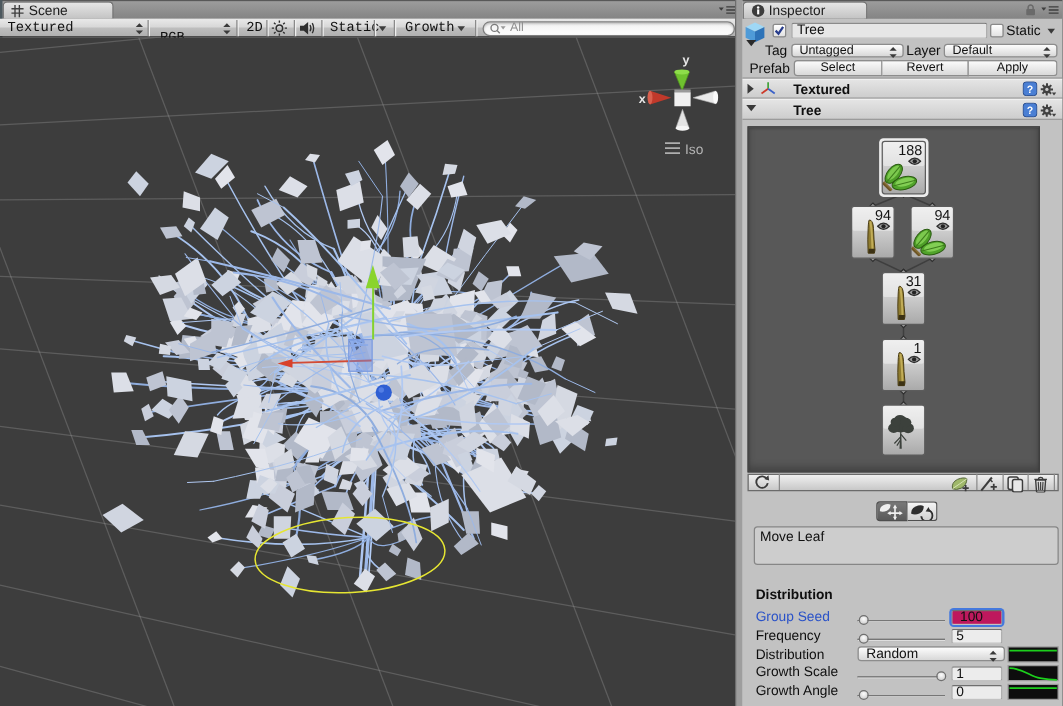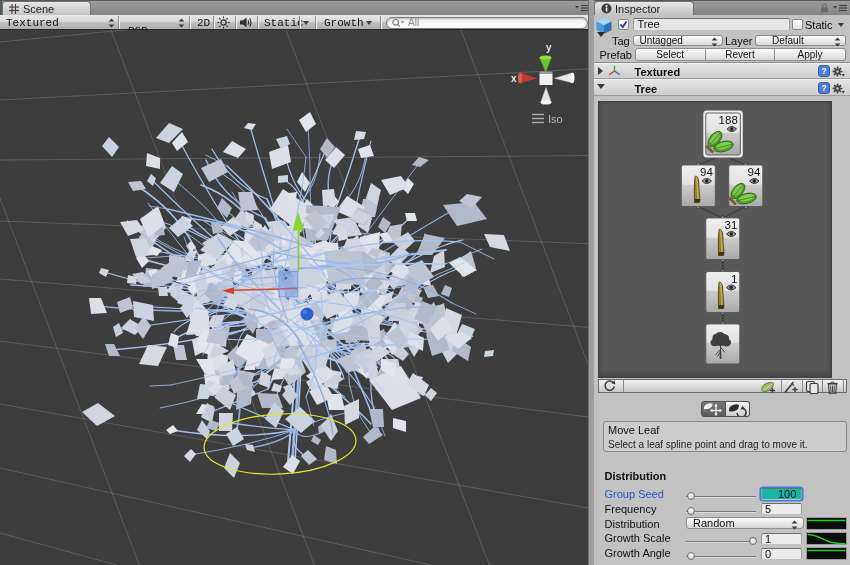--- a/index.html
+++ b/index.html
@@ -977,21 +977,21 @@
     <div class="lbl" style="left:211px;top:19px">Static</div>
     <div class="abs" style="left:244px;top:22.5px;width:0;height:0;border:3.5px solid transparent;border-top:4.5px solid #3a3a3a"></div>
     <div class="lbl" style="left:18px;top:35px">Tag</div>
     <div class="popup" style="left:38.5px;top:34.5px;width:90px;height:11px;padding-left:6px">Untagged<span style="position:absolute;right:4px;top:1px">
         <svg width="7" height="10" viewBox="0 0 7 10" style="">
           <polygon points="3.5,0.6 6.4,3.6 0.6,3.6" fill="#3a3a3a"></polygon>
           <polygon points="3.5,9.4 6.4,6.4 0.6,6.4" fill="#3a3a3a"></polygon>
         </svg>
       </span></div>
     <div class="lbl" style="left:131px;top:35px">Layer</div>
-    <div class="popup" style="left:161px;top:34.5px;width:91px;height:11px;padding-left:16px">Default<span style="position:absolute;right:4px;top:1px">
+    <div class="popup" style="left:161px;top:34.5px;width:91px;height:11px;padding-left:6px">Default<span style="position:absolute;right:4px;top:1px">
         <svg width="7" height="10" viewBox="0 0 7 10" style="">
           <polygon points="3.5,0.6 6.4,3.6 0.6,3.6" fill="#3a3a3a"></polygon>
           <polygon points="3.5,9.4 6.4,6.4 0.6,6.4" fill="#3a3a3a"></polygon>
         </svg>
       </span></div>
     <div class="lbl" style="left:5.5px;top:48.5px">Prefab</div>
     <div class="macbtn" style="left:40.5px;top:47.5px;width:71.5px;height:13px;border-radius:3px 0 0 3px;line-height:12px">Select</div>
     <div class="macbtn" style="left:112px;top:47.5px;width:69px;height:13px;border-left:none;line-height:12px">Revert</div>
     <div class="macbtn" style="left:181px;top:47.5px;width:71px;height:13px;border-left:none;border-radius:0 3px 3px 0;line-height:12px">Apply</div>
     <div class="abs" style="left:0;top:61.5px;width:256px;height:1px;background:#8f8f8f"></div>
@@ -1270,28 +1270,27 @@
     </div>
     <div class="abs" style="left:131.5px;top:400.5px;width:24.5px;height:16.5px;background:linear-gradient(#f6f6f6,#cfcfcf);border:1px solid #4f4f4f;border-left:none;border-radius:0 3px 3px 0;display:flex;align-items:center;justify-content:center">
       <svg width="20" height="14" viewBox="0 0 20 14" style="">
         <path d="M2 9 Q1.5 5 5.5 3.2 Q9.5 1.5 12 3 Q12 7 8.5 8.8 Q5 10.3 2 9 Z" fill="#2e2e2e"></path>
         <path d="M10 11 A4.5 4.5 0 1 0 15 6" fill="none" stroke="#2e2e2e" stroke-width="1.5"></path>
         <polygon points="15.8,3.6 17.5,7.4 13.5,7.2" fill="#2e2e2e"></polygon>
       </svg>
     </div>
     <div class="abs" style="left:8.5px;top:420.5px;width:244px;height:31.5px;background:#cdcdcd;border:1px solid #868686;border-radius:3px"></div>
     <div class="lbl" style="left:14px;top:424px;font-size:11px">Move Leaf</div>
-    <div class="lbl" style="left:14px;top:438.5px;font-size:10px;color:#1e1e1e">Select a leaf spline point and drag to move it.</div>
     <div class="lbl" style="left:10.5px;top:470px;font-weight:bold">Distribution</div>
   </div>
 <div class="abs" style="left:0;top:0;width:850px;height:565px;pointer-events:none">
     <div class="lbl" style="left:604.5px;top:488px;color:#2a52c8">Group Seed</div>
     <div style="position:absolute;left:686px;top:495.5px;width:70px;height:2px;background:#8c8c8c;border-bottom:1px solid #dedede;border-top:1px solid #767676"></div>
     <div style="position:absolute;left:686.5px;top:492.0px;width:8px;height:8px;border-radius:50%;background:radial-gradient(circle at 50% 35%, #fdfdfd, #c6c6c6);border:1px solid #6f6f6f;box-sizing:border-box"></div>
-    <div style="position:absolute;left:761px;top:487.5px;width:41px;height:12.5px;background:#14b8a6;border:1px solid;border-color:#6f6f6f #9d9d9d #c2c2c2 #9d9d9d;border-radius:2px;box-sizing:border-box;box-shadow:0 0 0 1.6px #4579dd;font-size:11px;color:#101010;line-height:10.5px;padding-left:16px">100</div>
+    <div style="position:absolute;left:761px;top:487.5px;width:41px;height:12.5px;background:#be185d;border:1px solid;border-color:#6f6f6f #9d9d9d #c2c2c2 #9d9d9d;border-radius:2px;box-sizing:border-box;box-shadow:0 0 0 1.6px #4579dd;font-size:11px;color:#101010;line-height:10.5px;padding-left:6px">100</div>
     <div class="lbl" style="left:604.5px;top:503px">Frequency</div>
     <div style="position:absolute;left:686px;top:510.5px;width:70px;height:2px;background:#8c8c8c;border-bottom:1px solid #dedede;border-top:1px solid #767676"></div>
     <div style="position:absolute;left:687px;top:507.0px;width:8px;height:8px;border-radius:50%;background:radial-gradient(circle at 50% 35%, #fdfdfd, #c6c6c6);border:1px solid #6f6f6f;box-sizing:border-box"></div>
     <div style="position:absolute;left:761px;top:502.5px;width:41px;height:12.5px;background:#ececec;border:1px solid;border-color:#6f6f6f #9d9d9d #c2c2c2 #9d9d9d;border-radius:2px;box-sizing:border-box;font-size:11px;color:#101010;line-height:10.5px;padding-left:3px">5</div>
     <div class="lbl" style="left:604.5px;top:517.5px">Distribution</div>
     <div class="popup" style="left:686px;top:517px;width:117.5px;height:12px;padding-left:6px;font-size:11px">Random<span style="position:absolute;right:5px;top:1.5px">
         <svg width="7" height="10" viewBox="0 0 7 10" style="">
           <polygon points="3.5,0.6 6.4,3.6 0.6,3.6" fill="#3a3a3a"></polygon>
           <polygon points="3.5,9.4 6.4,6.4 0.6,6.4" fill="#3a3a3a"></polygon>
         </svg>

